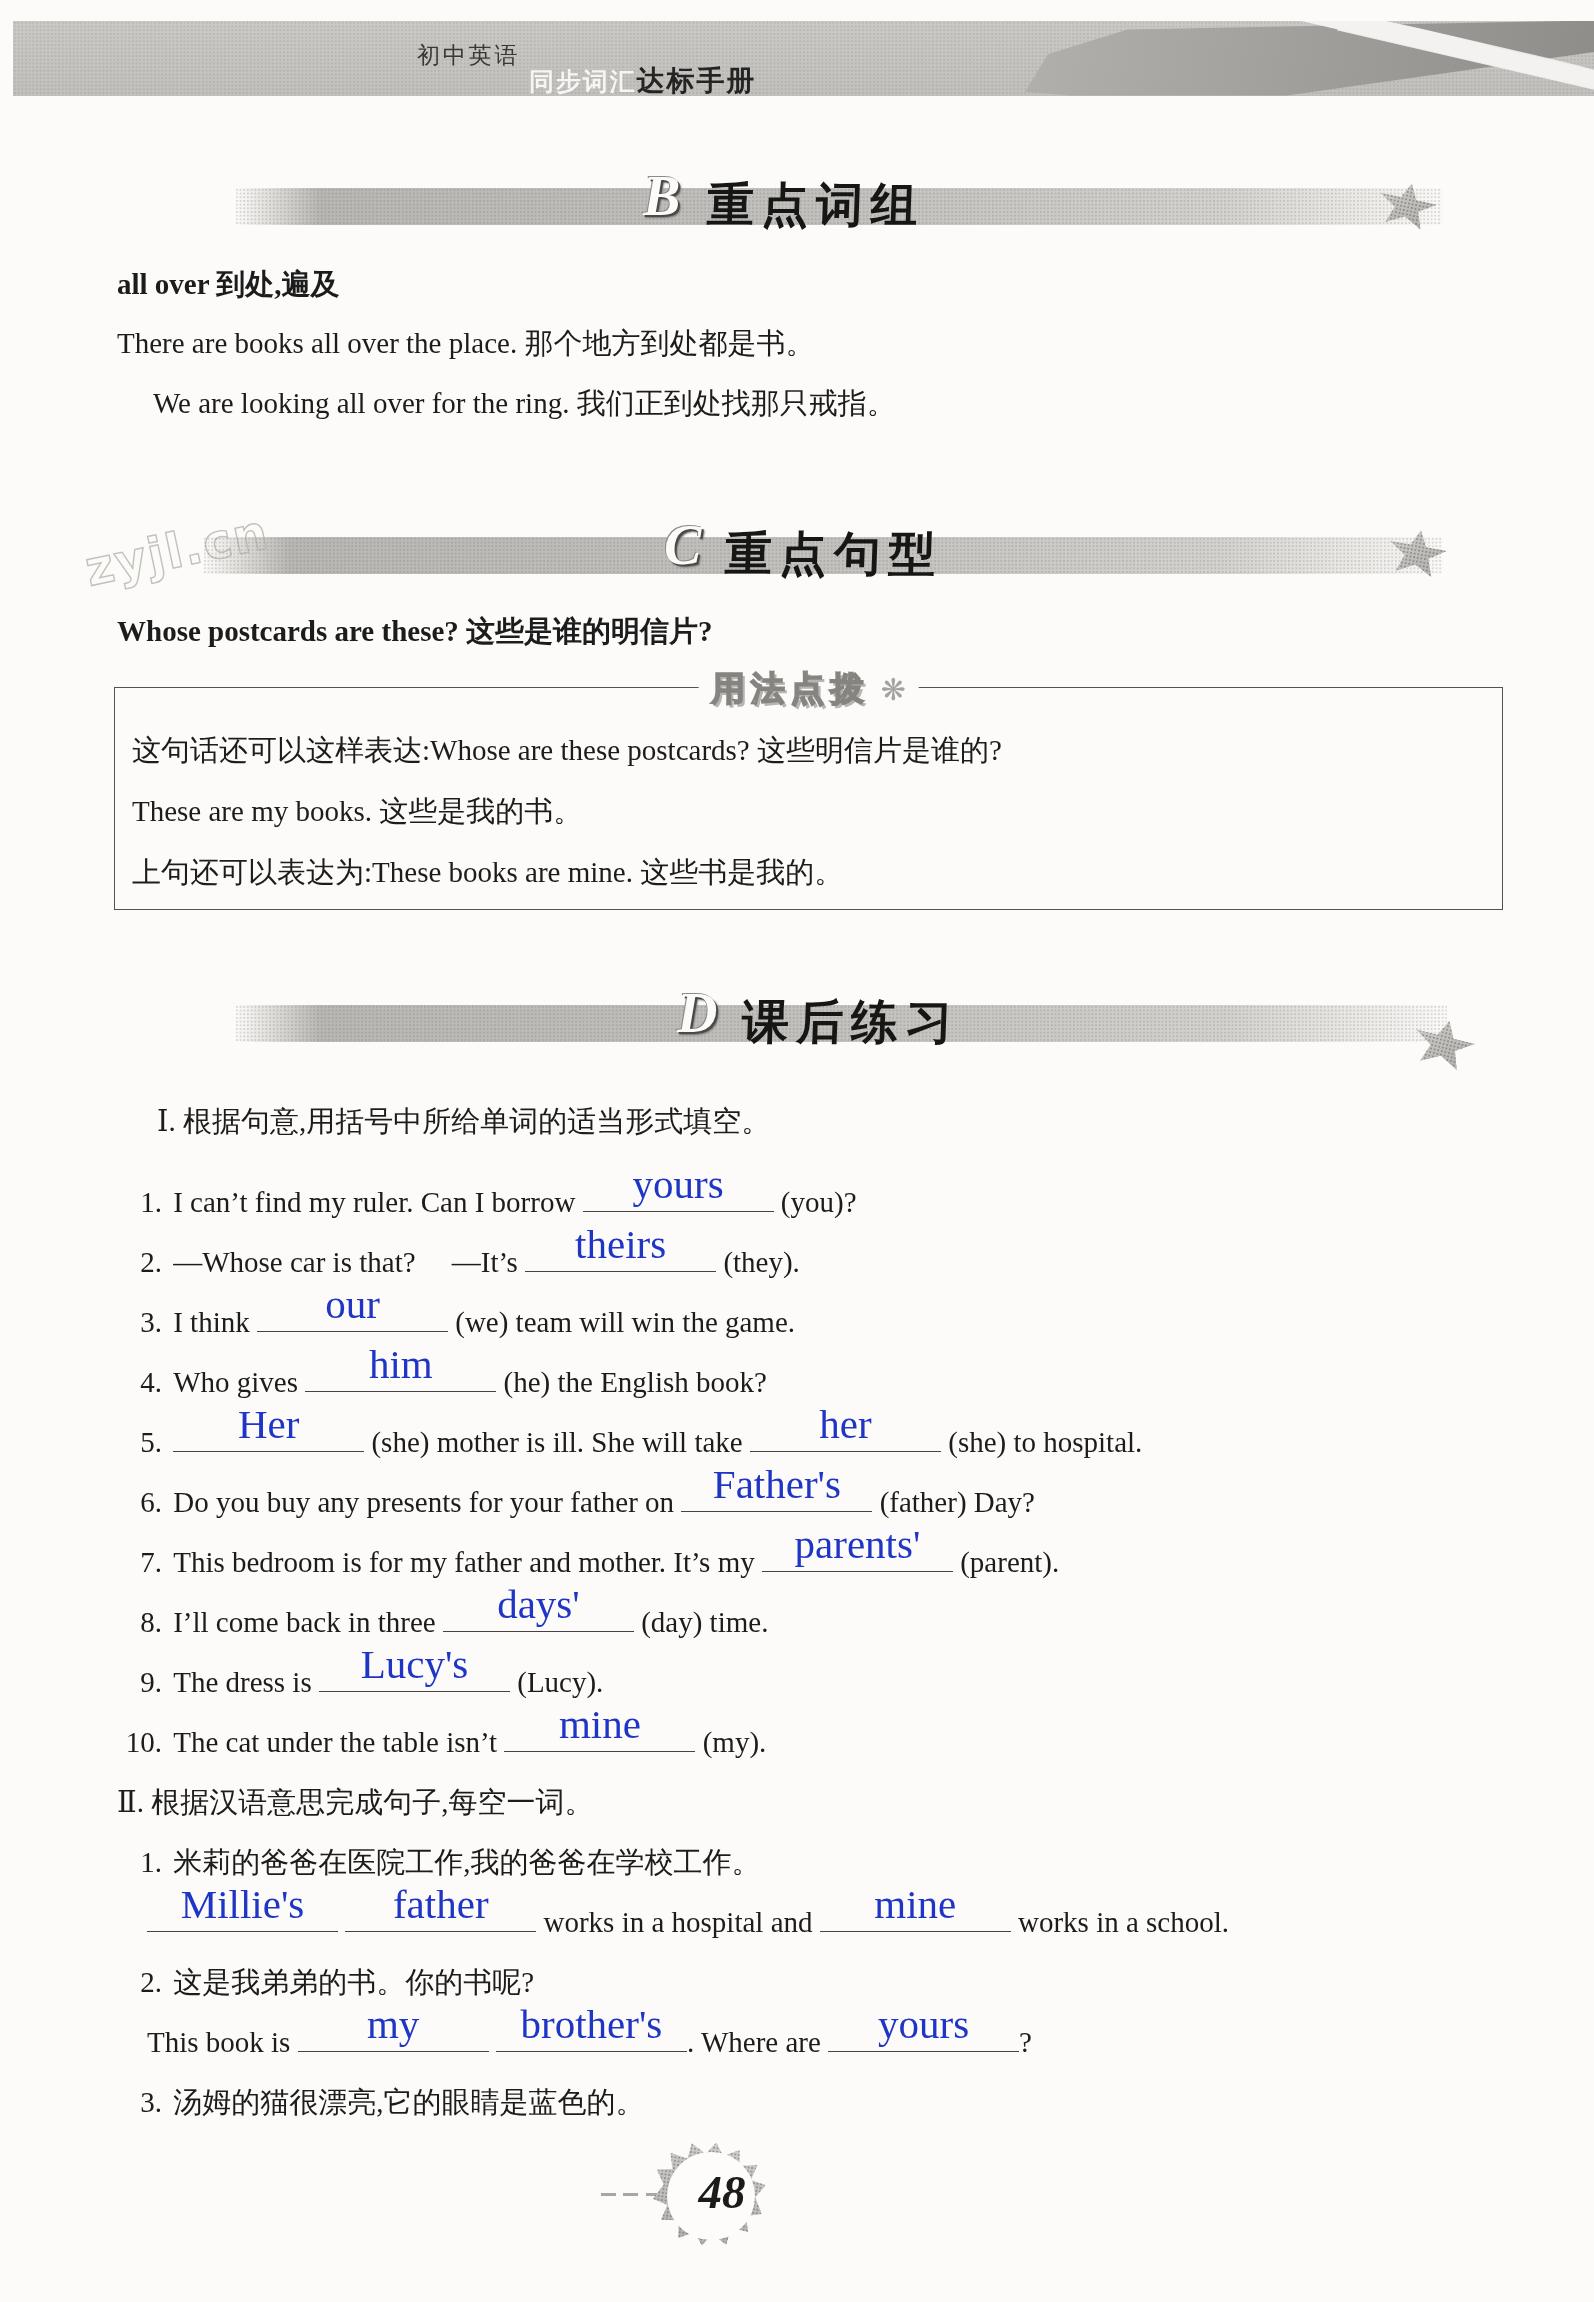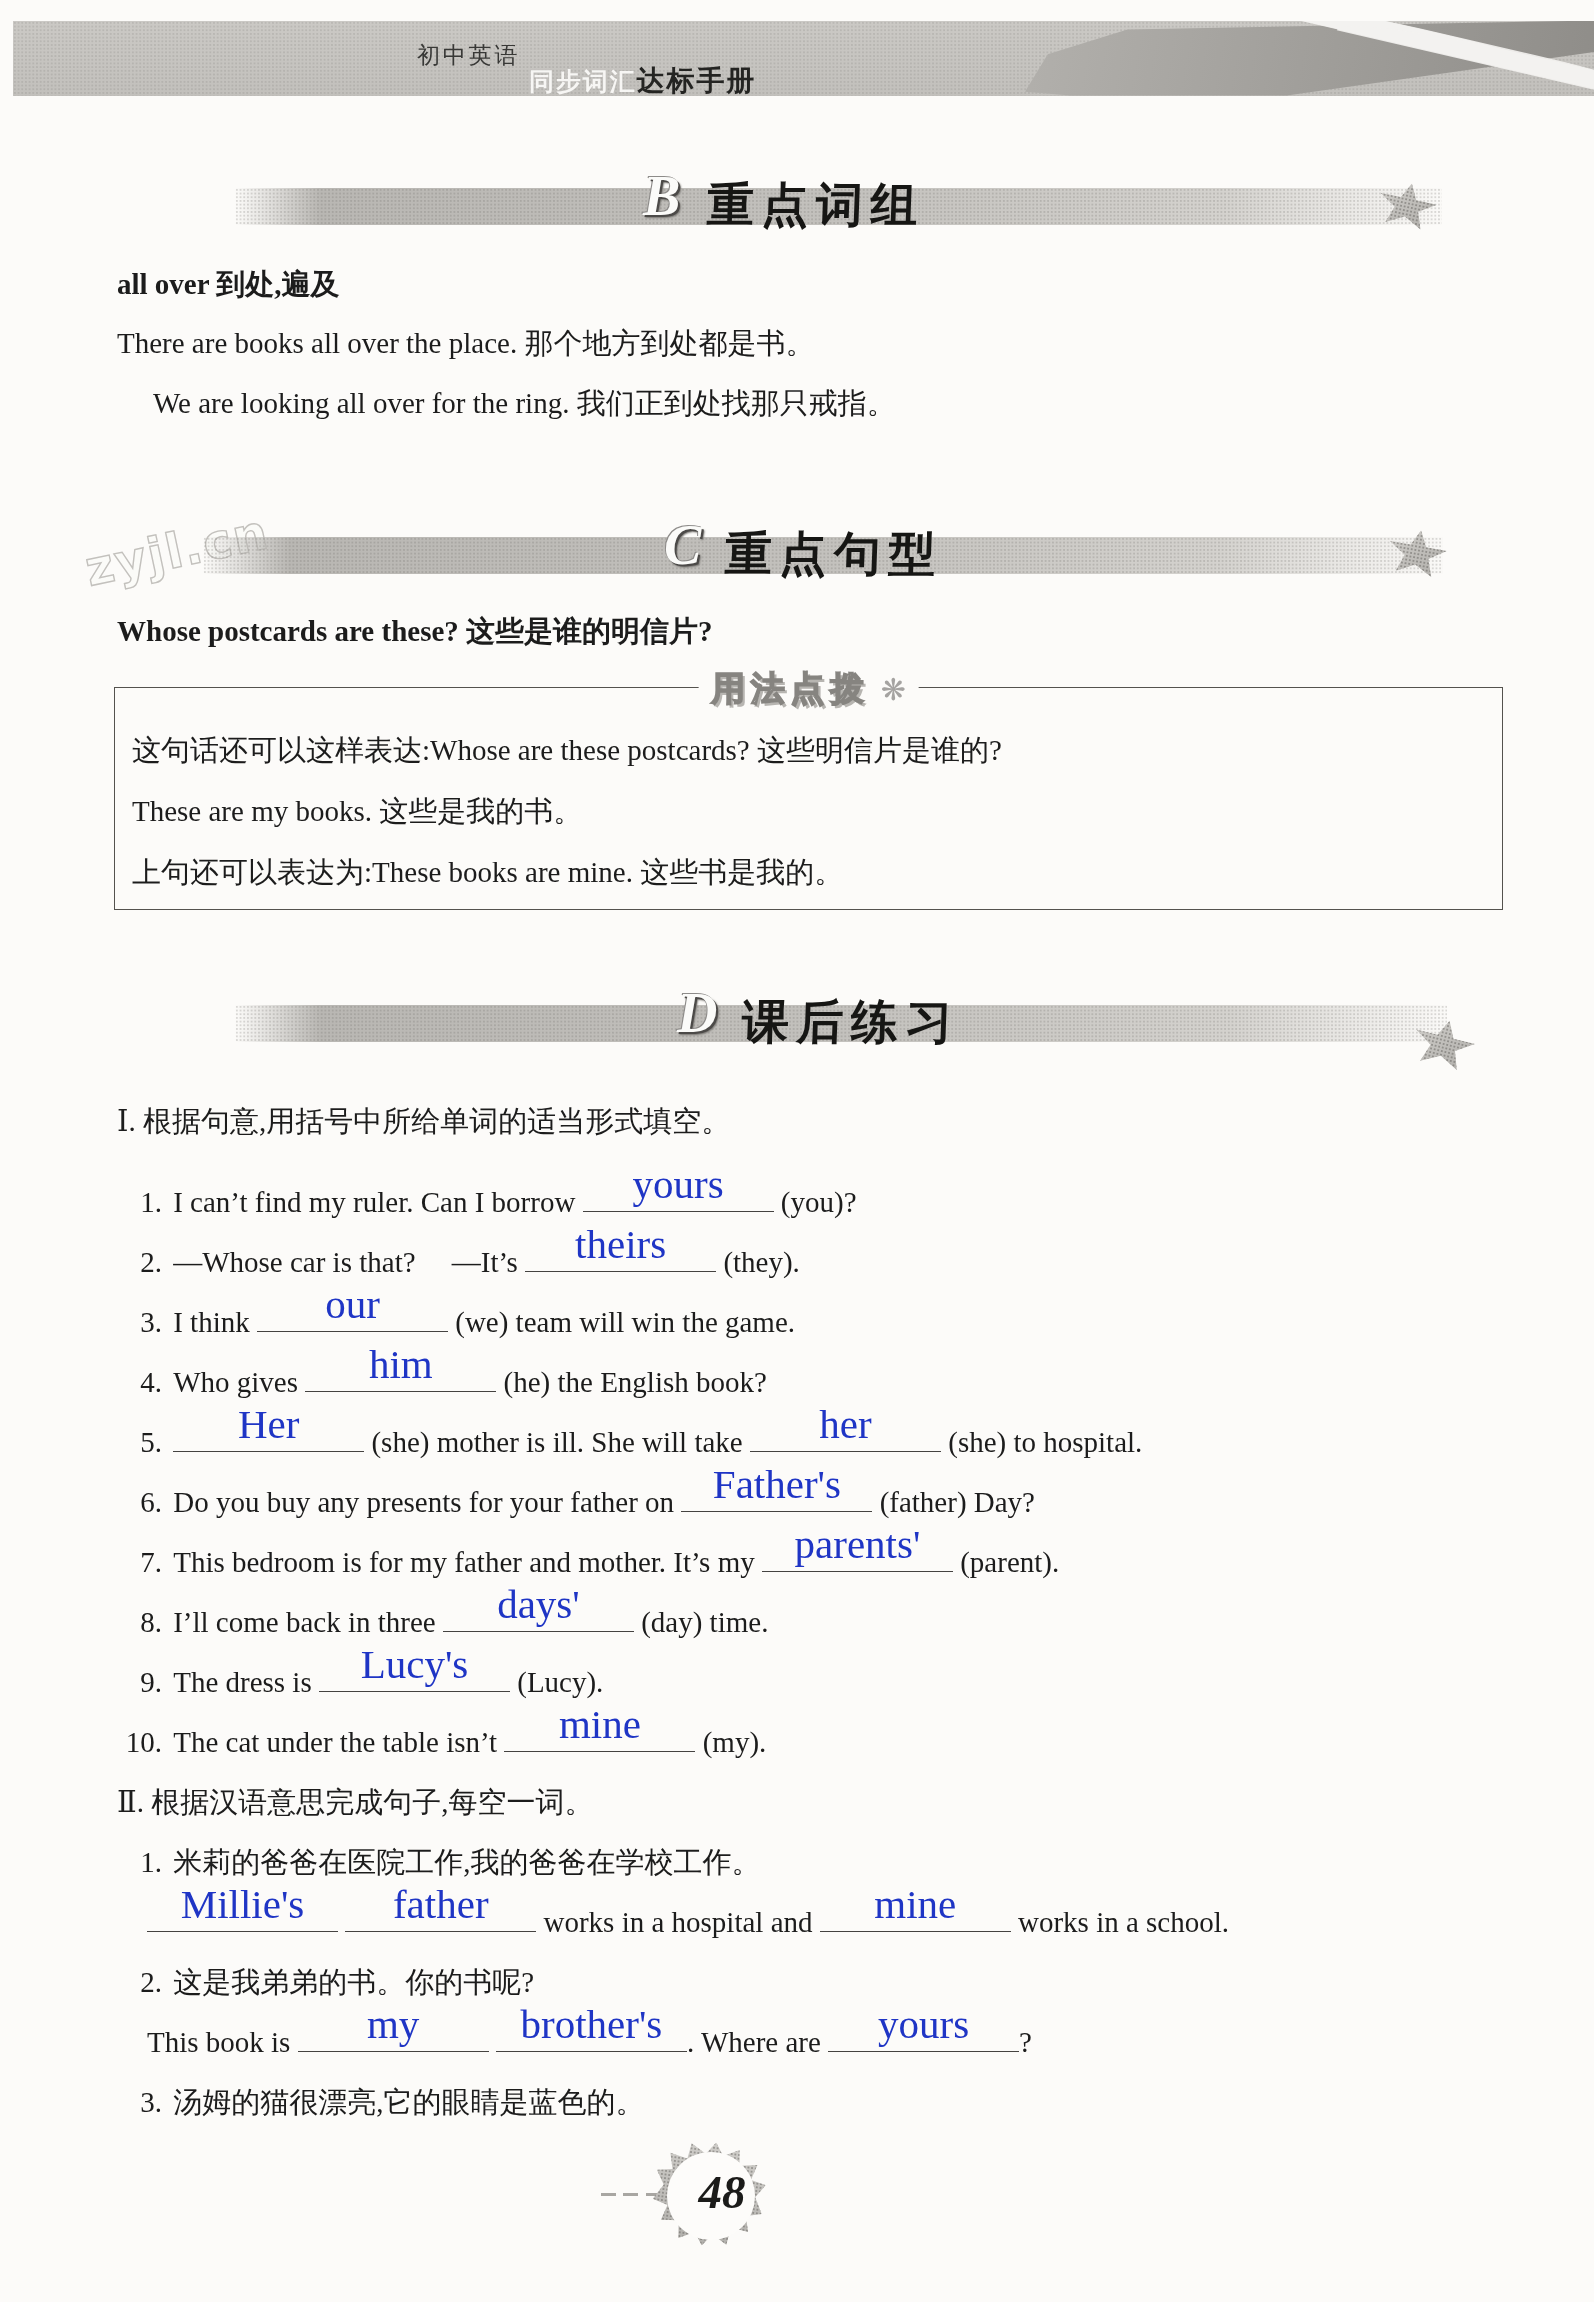--- a/index.html
+++ b/index.html
@@ -155,21 +155,21 @@
     <div>上句还可以表达为:These books are mine. 这些书是我的。</div>
   </div>
 </div>
 
 <div class="band" style="left:235px;top:1005px;width:1212px;">
   <span class="letter" style="left:442px;">D</span>
   <span class="title" style="left:507px;">课后练习</span>
 </div>
 <div class="star" style="left:1412px;top:1020px;width:63px;height:50px;transform:rotate(14deg);"></div>
 
-<div class="instruction" style="top:1102px;">Ⅰ. 根据句意,用括号中所给单词的适当形式填空。</div>
+<div class="instruction" style="top:1102px;margin-left:40px;">Ⅰ. 根据句意,用括号中所给单词的适当形式填空。</div>
 
 <div class="exercise-flow" id="exercise-rows">
     <div class="qrow"><span class="qnum">1.</span>I can’t find my ruler. Can I borrow <span class="blank"><span class="answer">yours</span></span> (you)?</div>
     <div class="qrow"><span class="qnum">2.</span>—Whose car is that?  —It’s <span class="blank"><span class="answer">theirs</span></span> (they).</div>
     <div class="qrow"><span class="qnum">3.</span>I think <span class="blank"><span class="answer">our</span></span> (we) team will win the game.</div>
     <div class="qrow"><span class="qnum">4.</span>Who gives <span class="blank"><span class="answer">him</span></span> (he) the English book?</div>
     <div class="qrow"><span class="qnum">5.</span><span class="blank"><span class="answer">Her</span></span> (she) mother is ill. She will take <span class="blank"><span class="answer">her</span></span> (she) to hospital.</div>
     <div class="qrow"><span class="qnum">6.</span>Do you buy any presents for your father on <span class="blank"><span class="answer">Father's</span></span> (father) Day?</div>
     <div class="qrow"><span class="qnum">7.</span>This bedroom is for my father and mother. It’s my <span class="blank"><span class="answer">parents'</span></span> (parent).</div>
     <div class="qrow"><span class="qnum">8.</span>I’ll come back in three <span class="blank"><span class="answer">days'</span></span> (day) time.</div>

